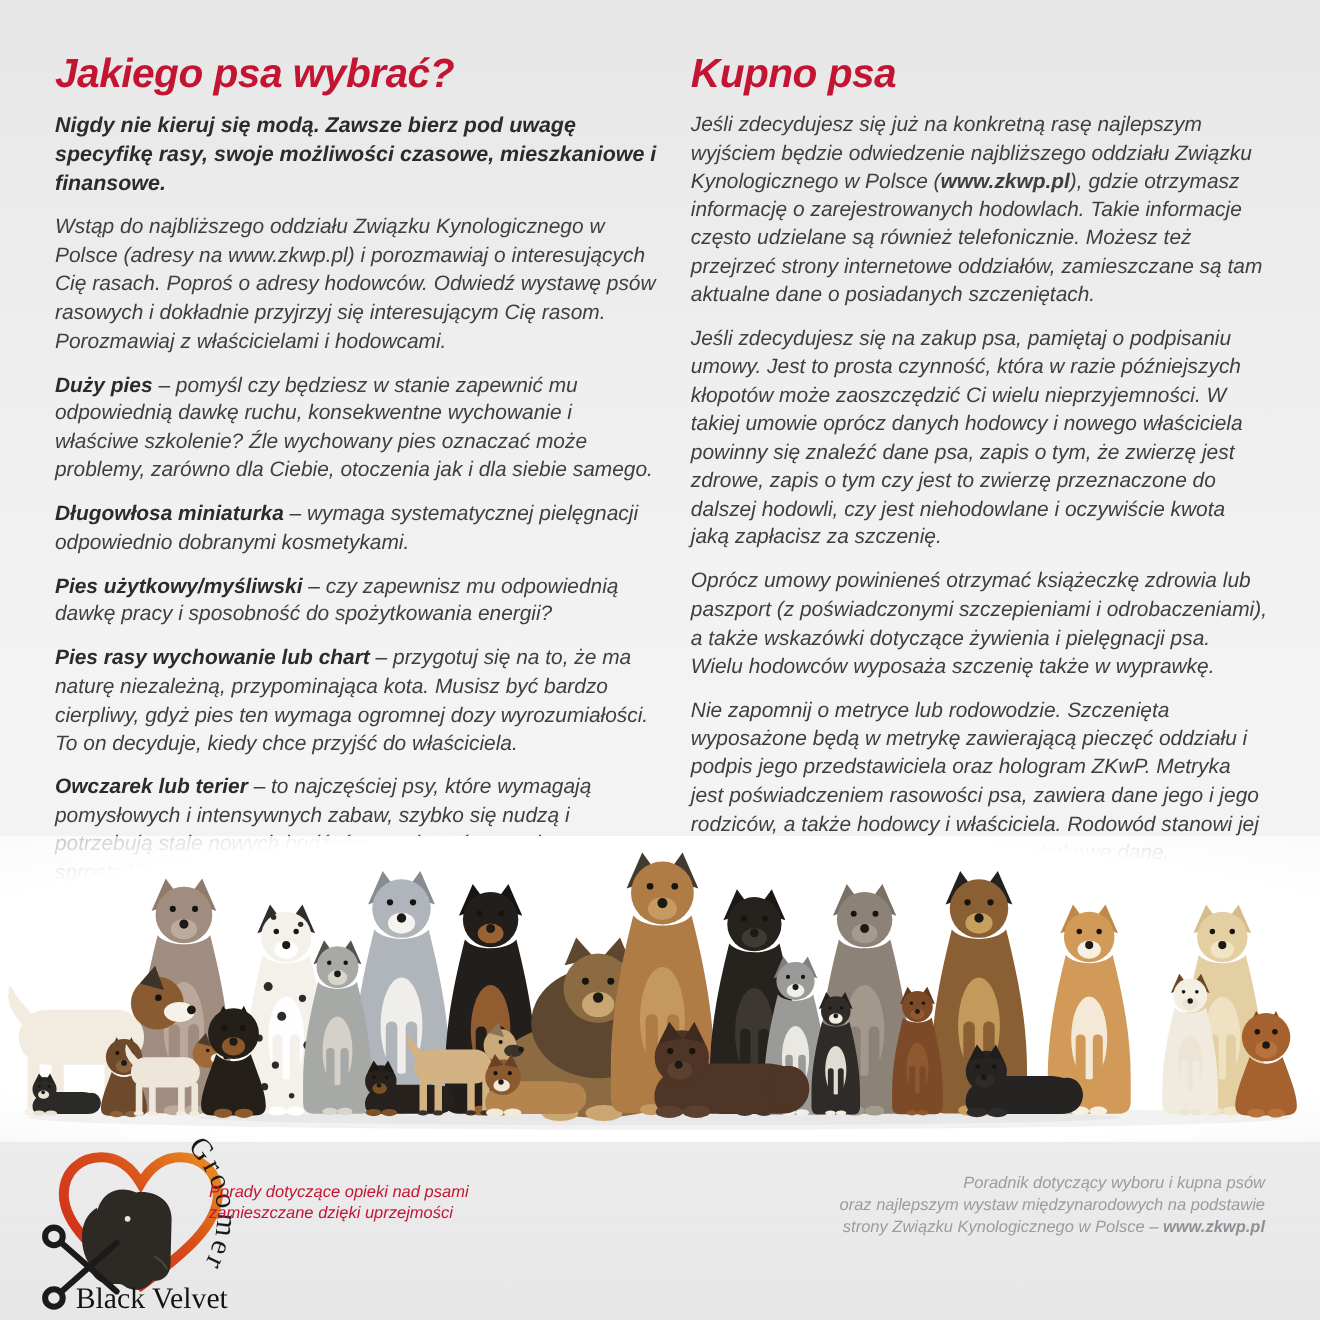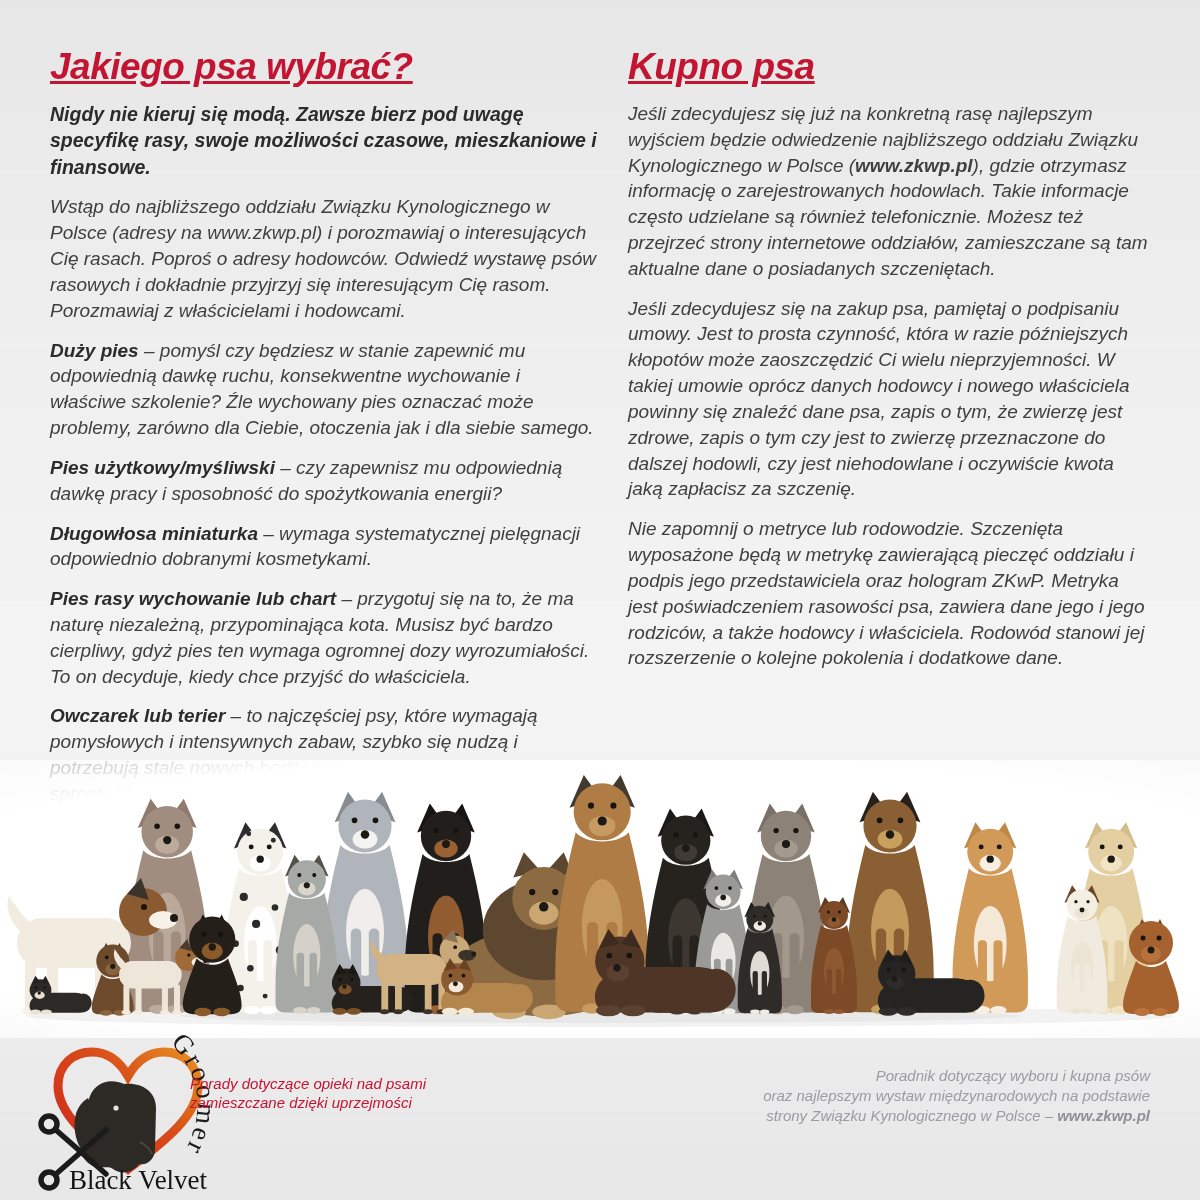--- a/index.html
+++ b/index.html
@@ -10,21 +10,21 @@
   }
   .page::before{
     content:"";position:absolute;inset:0;pointer-events:none;
     background:repeating-linear-gradient(180deg,rgba(255,255,255,.14) 0 1px,rgba(0,0,0,0) 1px 86px);
   }
   .col{position:absolute;top:48px;font-style:italic;color:#3f3f3f;font-size:19px;line-height:1.36;}
   .col-left{left:50px;width:548px;}
   .col-right{left:628px;width:524px;}
   .title{
     font-size:37px;line-height:1.05;color:#c31432;margin:0 0 14px 0;
-    font-weight:bold;font-style:italic;letter-spacing:-.5px;text-decoration:underline;
+    font-weight:bold;font-style:italic;letter-spacing:-.5px;
   }
   .intro{font-weight:bold;color:#2b2b2b;font-size:19.5px;margin:0 0 15px 0;}
   .col p{margin:0 0 14px 0;}
   .lead{font-weight:bold;color:#2b2b2b;}
   .boldlink{font-weight:bold;}
   .photo{
     position:absolute;left:0;top:760px;width:1200px;height:278px;
     background:radial-gradient(105% 92% at 50% 52%,#ffffff 58%,rgba(255,255,255,0) 100%);
   }
   .photo svg{display:block;width:1200px;height:278px;}
@@ -43,30 +43,31 @@
 </head>
 <body>
 
 <div class="page">
 
   <section class="col col-left">
     <h1 class="title">Jakiego psa wybrać?</h1>
     <p class="intro">Nigdy nie kieruj się modą. Zawsze bierz pod uwagę specyfikę rasy, swoje możliwości czasowe, mieszkaniowe i finansowe.</p>
     <p>Wstąp do najbliższego oddziału Związku Kynologicznego w Polsce (adresy na www.zkwp.pl) i porozmawiaj o interesujących Cię rasach. Poproś o adresy hodowców. Odwiedź wystawę psów rasowych i dokładnie przyjrzyj się interesującym Cię rasom. Porozmawiaj z właścicielami i hodowcami.</p>
     <p><span class="lead">Duży pies</span> <span>– pomyśl czy będziesz w stanie zapewnić mu odpowiednią dawkę ruchu, konsekwentne wychowanie i właściwe szkolenie? Źle wychowany pies oznaczać może problemy, zarówno dla Ciebie, otoczenia jak i dla siebie samego.</span></p>
+    <p><span class="lead">Długowłosa miniaturka</span> <span>– wymaga systematycznej pielęgnacji odpowiednio dobranymi kosmetykami.</span></p>
     <p><span class="lead">Pies użytkowy/myśliwski</span> <span>– czy zapewnisz mu odpowiednią dawkę pracy i sposobność do spożytkowania energii?</span></p>
-    <p><span class="lead">Długowłosa miniaturka</span> <span>– wymaga systematycznej pielęgnacji odpowiednio dobranymi kosmetykami.</span></p>
     <p><span class="lead">Pies rasy wychowanie lub chart</span> <span>– przygotuj się na to, że ma naturę niezależną, przypominająca kota. Musisz być bardzo cierpliwy, gdyż pies ten wymaga ogromnej dozy wyrozumiałości. To on decyduje, kiedy chce przyjść do właściciela.</span></p>
     <p><span class="lead">Owczarek lub terier</span> <span>– to najczęściej psy, które wymagają pomysłowych i intensywnych zabaw, szybko się nudzą i potrzebują stale nowych bodźców, czy jesteś w stanie temu sprostać?</span></p>
   </section>
 
   <section class="col col-right">
     <h1 class="title">Kupno psa</h1>
     <p><span>Jeśli zdecydujesz się już na konkretną rasę najlepszym wyjściem będzie odwiedzenie najbliższego oddziału Związku Kynologicznego w Polsce (</span><span class="boldlink">www.zkwp.pl</span><span>), gdzie otrzymasz informację o zarejestrowanych hodowlach. Takie informacje często udzielane są również telefonicznie. Możesz też przejrzeć strony internetowe oddziałów, zamieszczane są tam aktualne dane o posiadanych szczeniętach.</span></p>
     <p>Jeśli zdecydujesz się na zakup psa, pamiętaj o podpisaniu umowy. Jest to prosta czynność, która w razie późniejszych kłopotów może zaoszczędzić Ci wielu nieprzyjemności. W takiej umowie oprócz danych hodowcy i nowego właściciela powinny się znaleźć dane psa, zapis o tym, że zwierzę jest zdrowe, zapis o tym czy jest to zwierzę przeznaczone do dalszej hodowli, czy jest niehodowlane i oczywiście kwota jaką zapłacisz za szczenię.</p>
+    <p>Oprócz umowy powinieneś otrzymać książeczkę zdrowia lub paszport (z poświadczonymi szczepieniami i odrobaczeniami), a także wskazówki dotyczące żywienia i pielęgnacji psa. Wielu hodowców wyposaża szczenię także w wyprawkę.</p>
     <p>Nie zapomnij o metryce lub rodowodzie. Szczenięta wyposażone będą w metrykę zawierającą pieczęć oddziału i podpis jego przedstawiciela oraz hologram ZKwP. Metryka jest poświadczeniem rasowości psa, zawiera dane jego i jego rodziców, a także hodowcy i właściciela. Rodowód stanowi jej rozszerzenie o kolejne pokolenia i dodatkowe dane.</p>
   </section>
 
   <div class="photo">
     <svg class="dogs" viewBox="0 0 1200 270" aria-hidden="true">
       <defs>
         <g id="dog-sit">
           <path d="M28,36 L42,4 L58,26 Z" fill="var(--c3)"></path>
           <path d="M92,36 L78,4 L62,26 Z" fill="var(--c3)"></path>
           <path d="M34,60 C22,108 14,150 14,196 L14,222 Q14,236 28,236 L92,236 Q106,236 106,222 L106,196 C106,150 98,108 86,60 C76,72 44,72 34,60 Z" fill="var(--c1)"></path>

